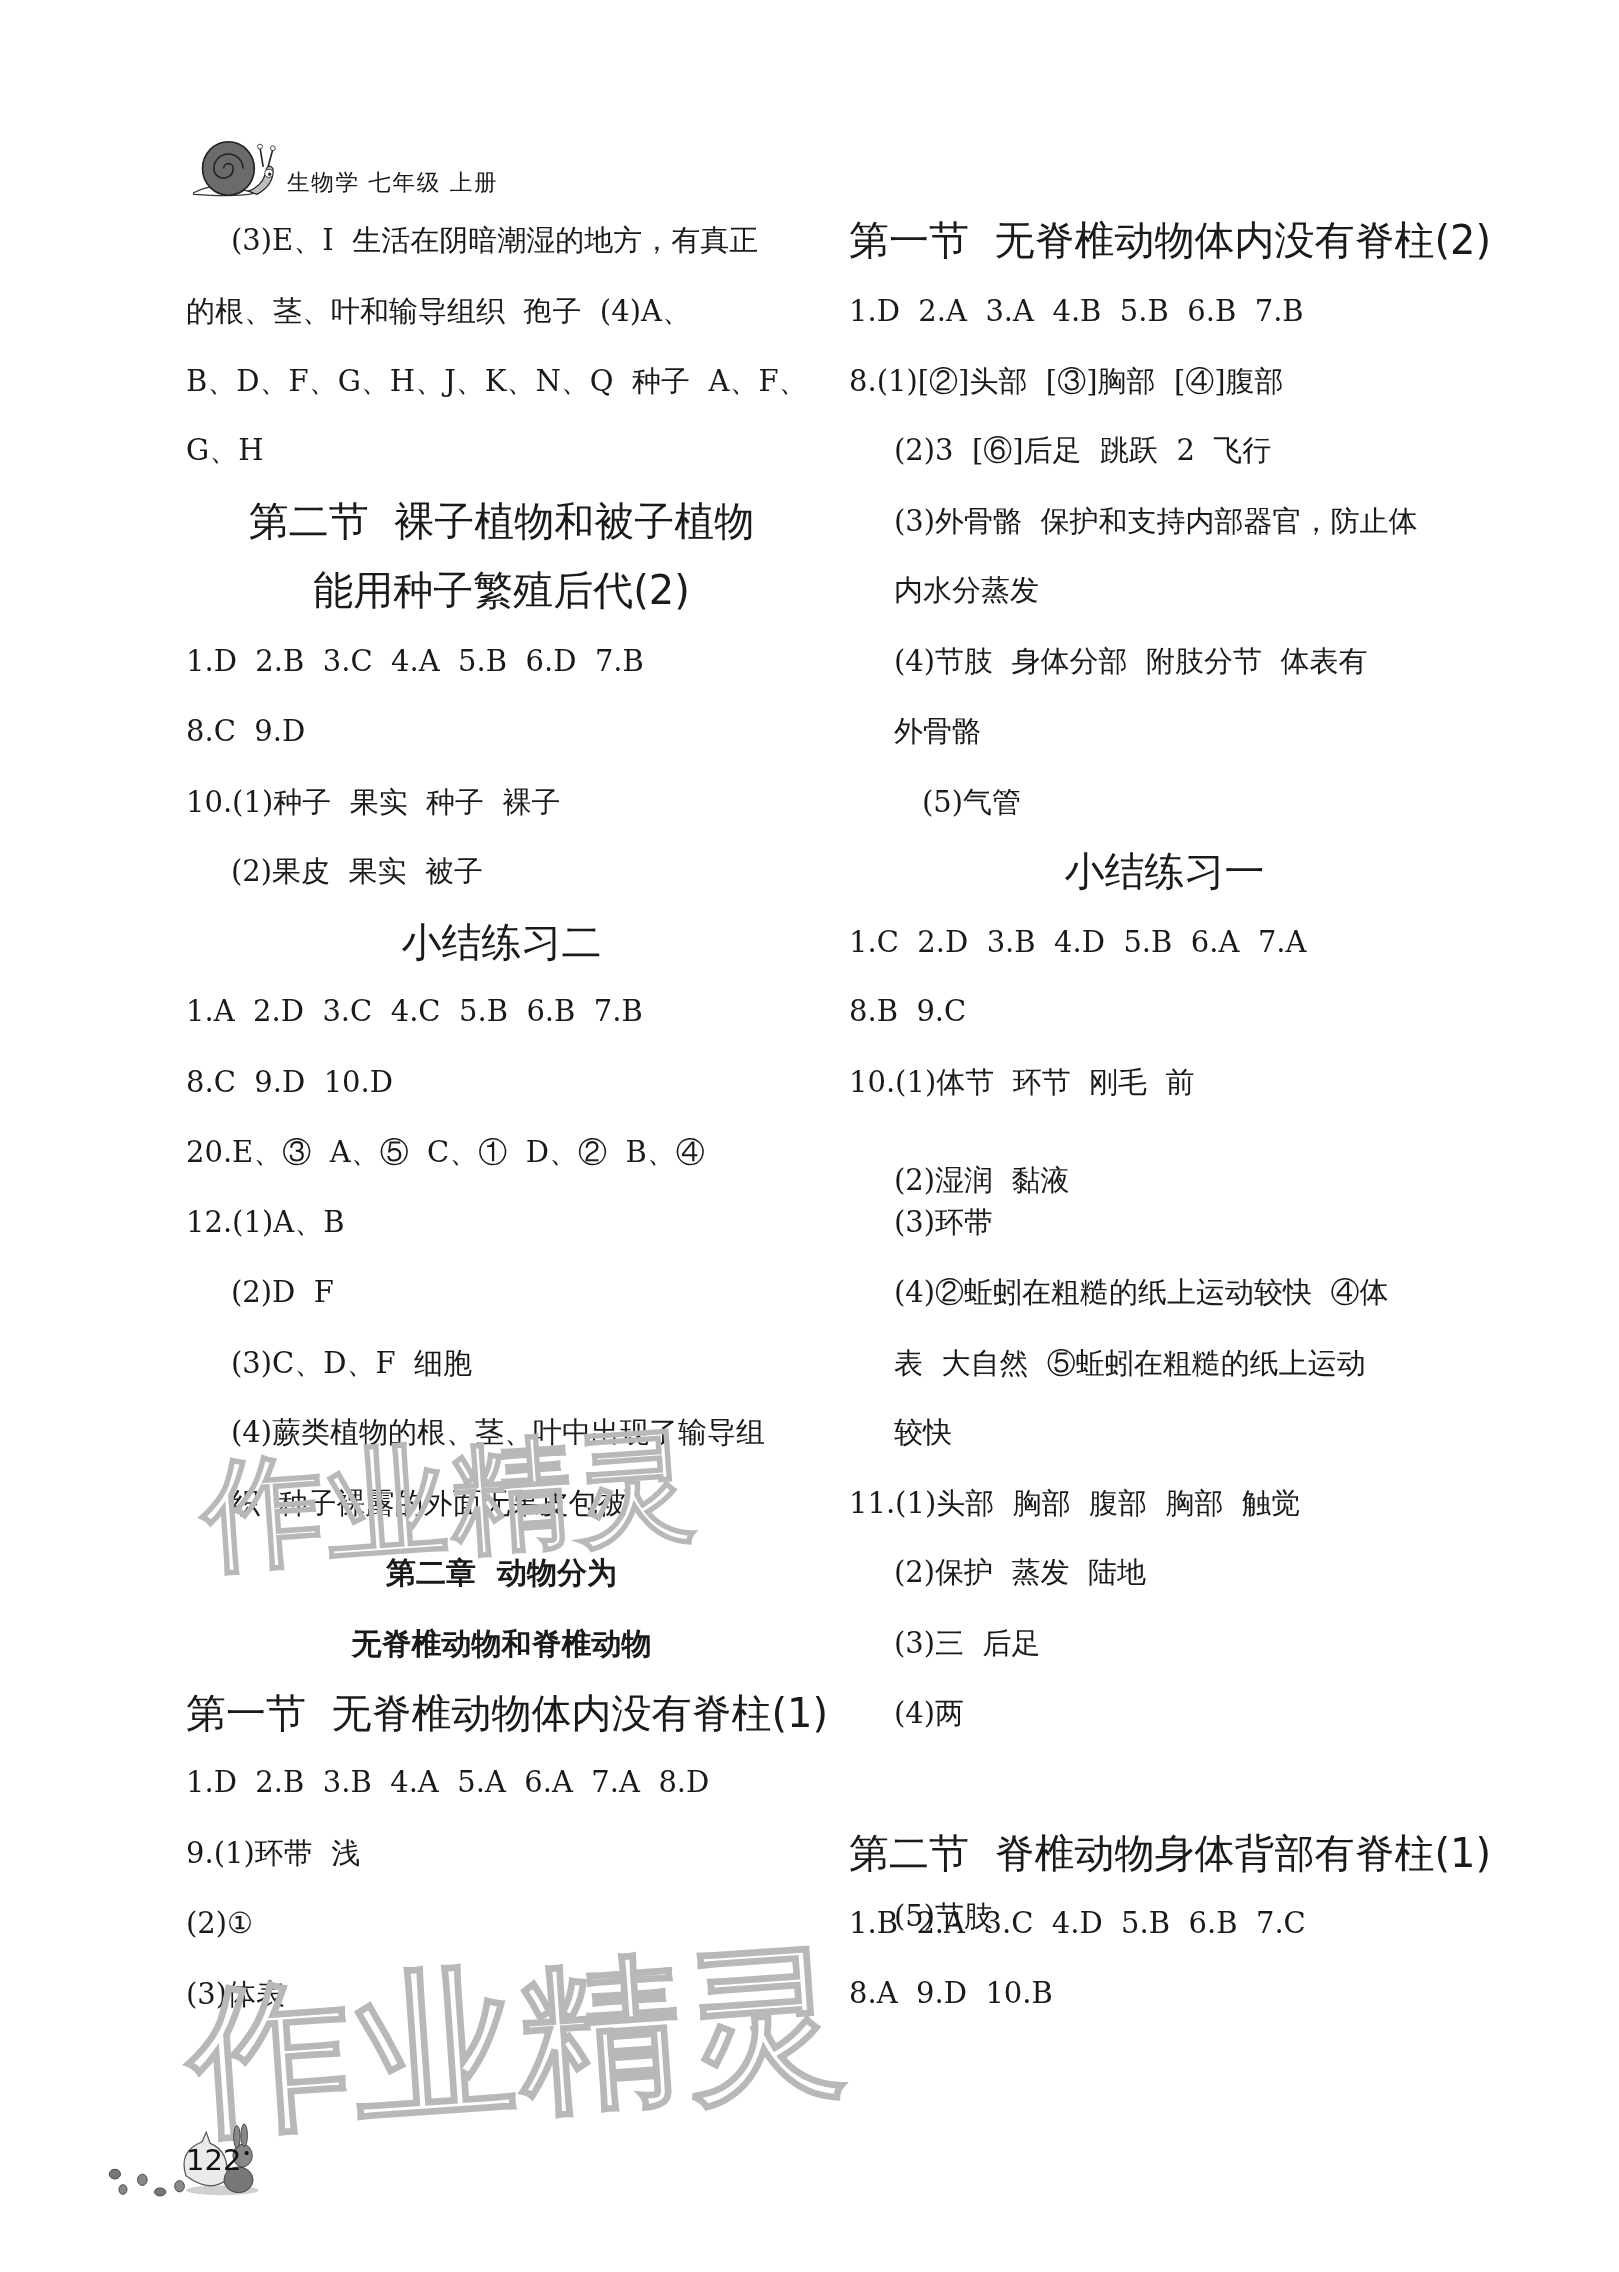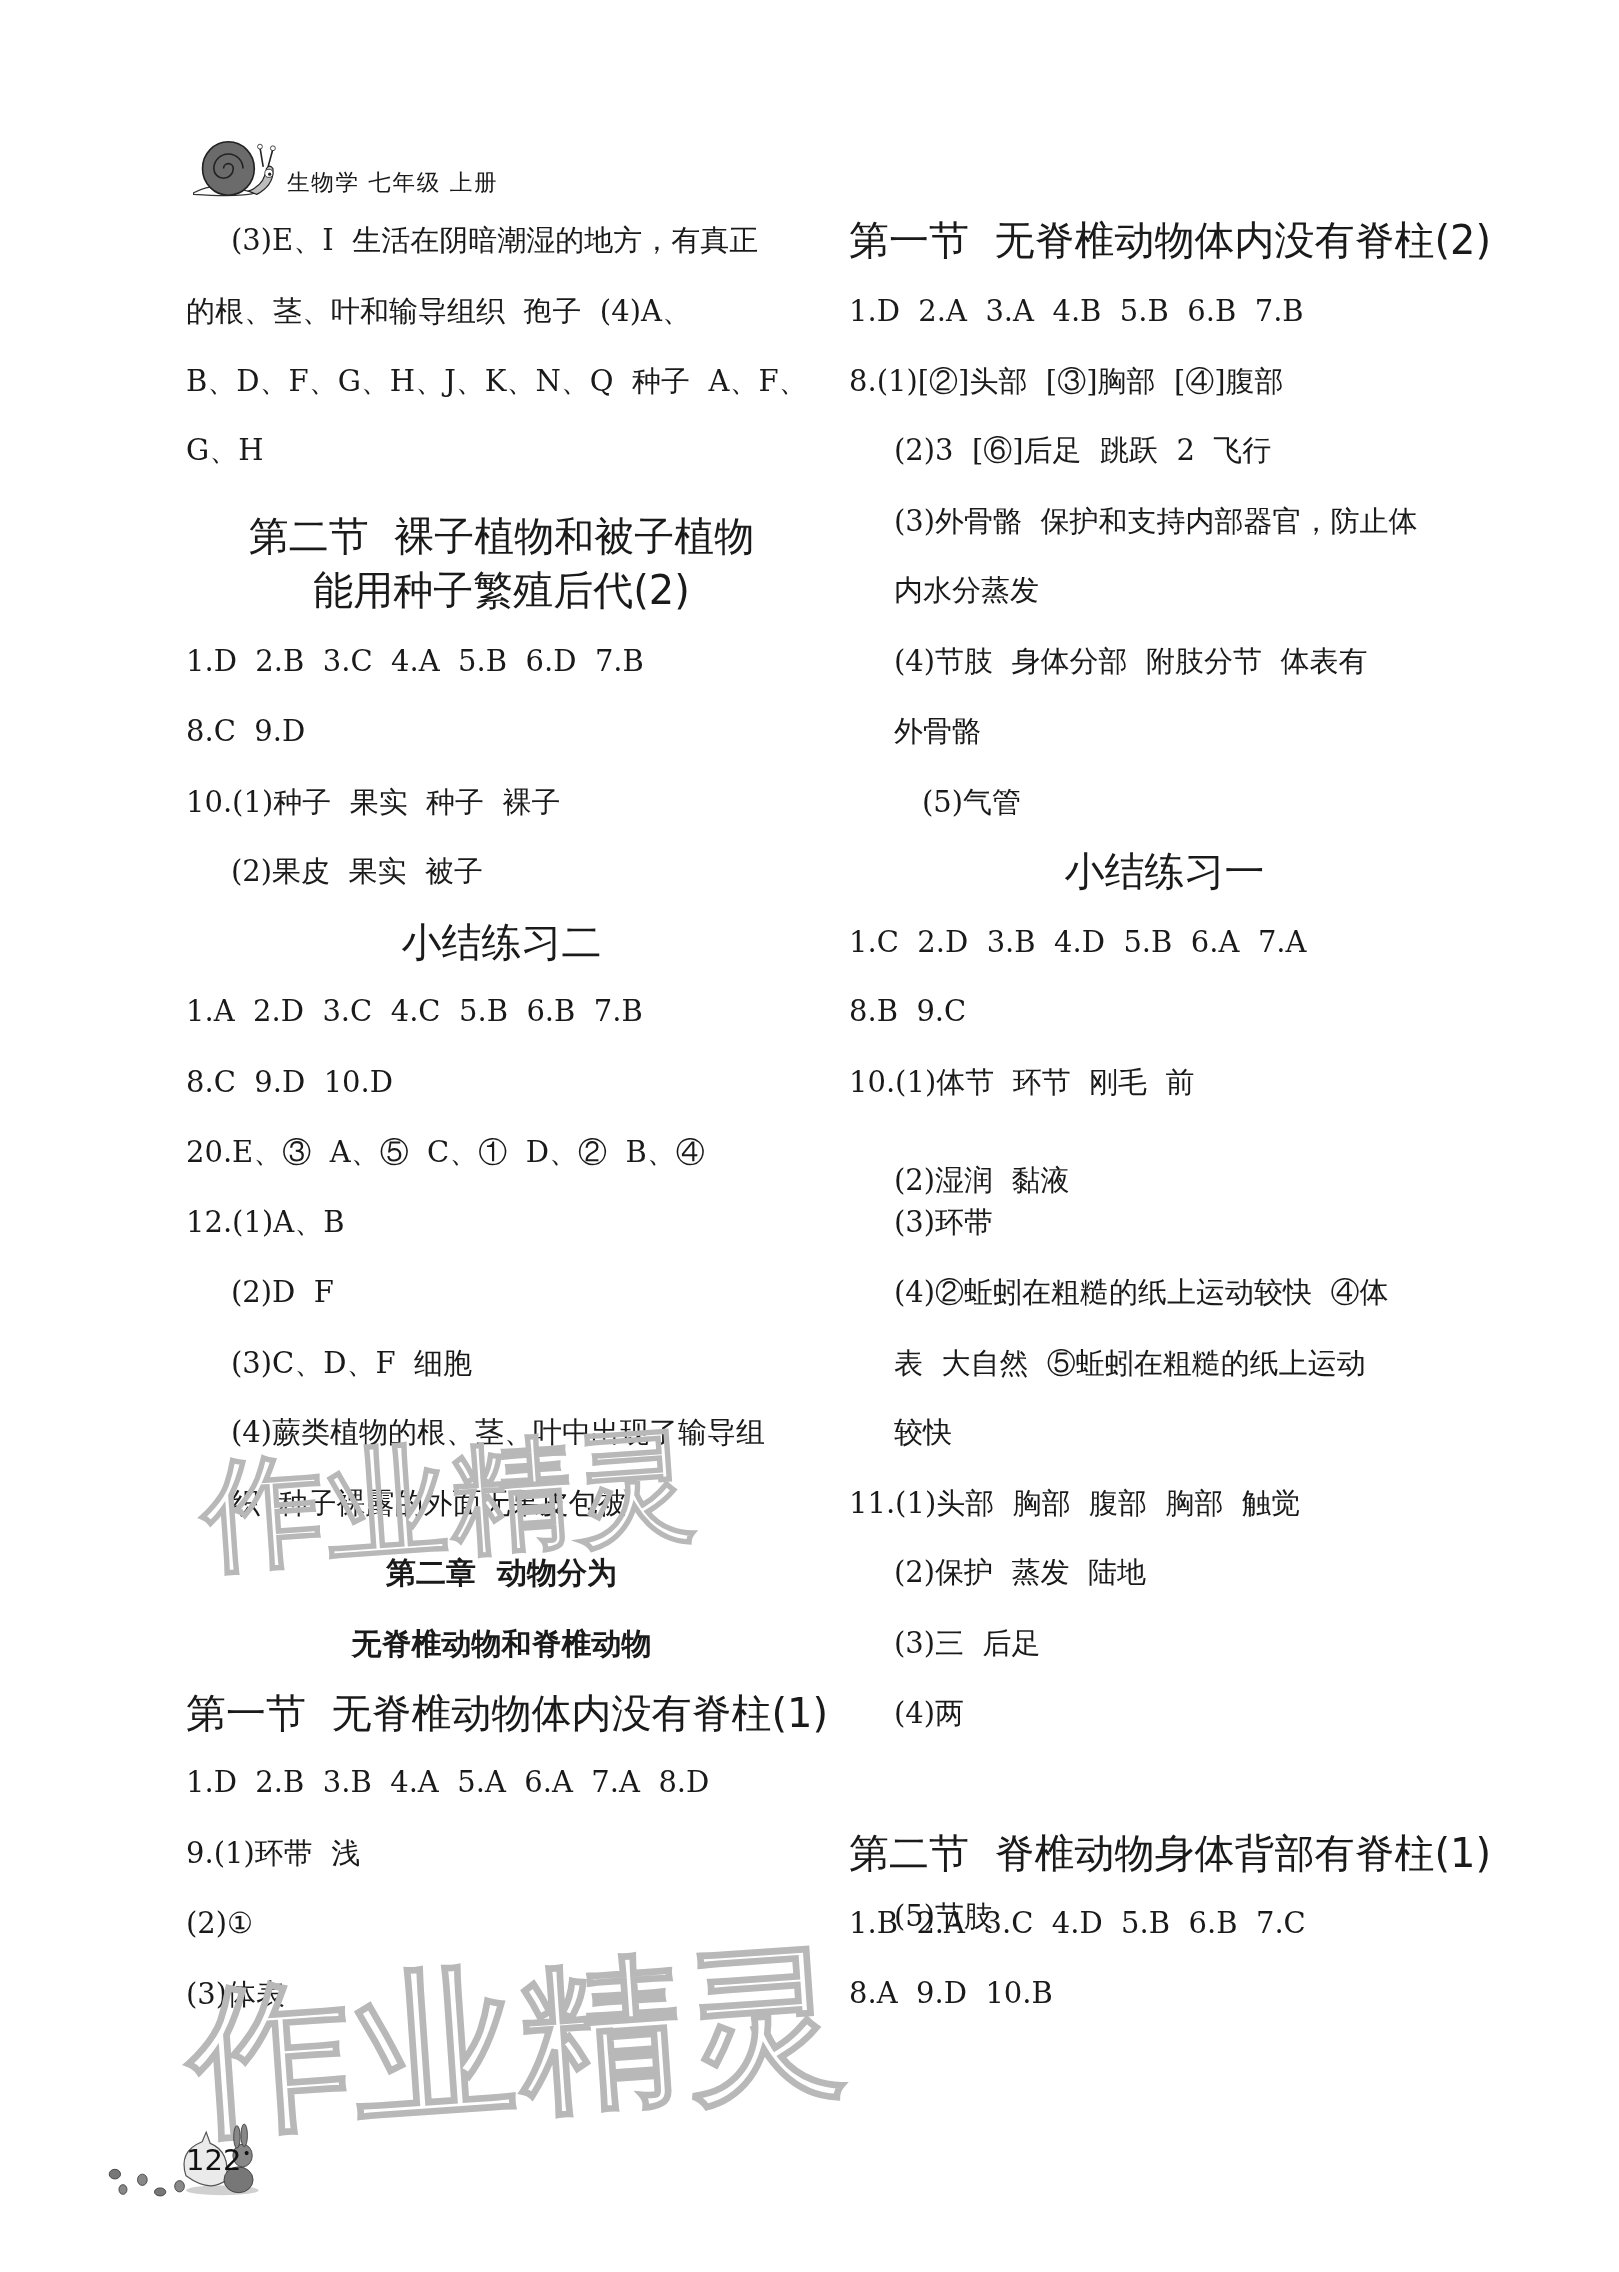--- a/index.html
+++ b/index.html
@@ -44,21 +44,21 @@
     <circle cx="96" cy="47" r="2" fill="#222"></circle>
   </svg>
   <span class="header-title">生物学  七年级  上册</span>
 </div>
 
 <div class="col col-left" id="col-left">
     <div class="line indent" style="top: 240px;">(3)E、I  生活在阴暗潮湿的地方，有真正</div>
     <div class="line" style="top: 311px;">的根、茎、叶和输导组织  孢子  (4)A、</div>
     <div class="line" style="top: 381px;">B、D、F、G、H、J、K、N、Q  种子  A、F、</div>
     <div class="line" style="top: 450px;">G、H</div>
-    <div class="line heading center" style="top: 521px; margin-top: 15px;">第二节  裸子植物和被子植物</div>
+    <div class="line heading center" style="top: 521px;">第二节  裸子植物和被子植物</div>
     <div class="line heading center" style="top: 590px;">能用种子繁殖后代(2)</div>
     <div class="line" style="top: 661px;">1.D  2.B  3.C  4.A  5.B  6.D  7.B</div>
     <div class="line" style="top: 731px;">8.C  9.D</div>
     <div class="line" style="top: 802px;">10.(1)种子  果实  种子  裸子</div>
     <div class="line indent" style="top: 871px;">(2)果皮  果实  被子</div>
     <div class="line heading center" style="top: 942px;">小结练习二</div>
     <div class="line" style="top: 1011px;">1.A  2.D  3.C  4.C  5.B  6.B  7.B</div>
     <div class="line" style="top: 1082px;">8.C  9.D  10.D</div>
     <div class="line" style="top: 1152px;">20.E、③  A、⑤  C、①  D、②  B、④</div>
     <div class="line" style="top: 1222px;">12.(1)A、B</div>

